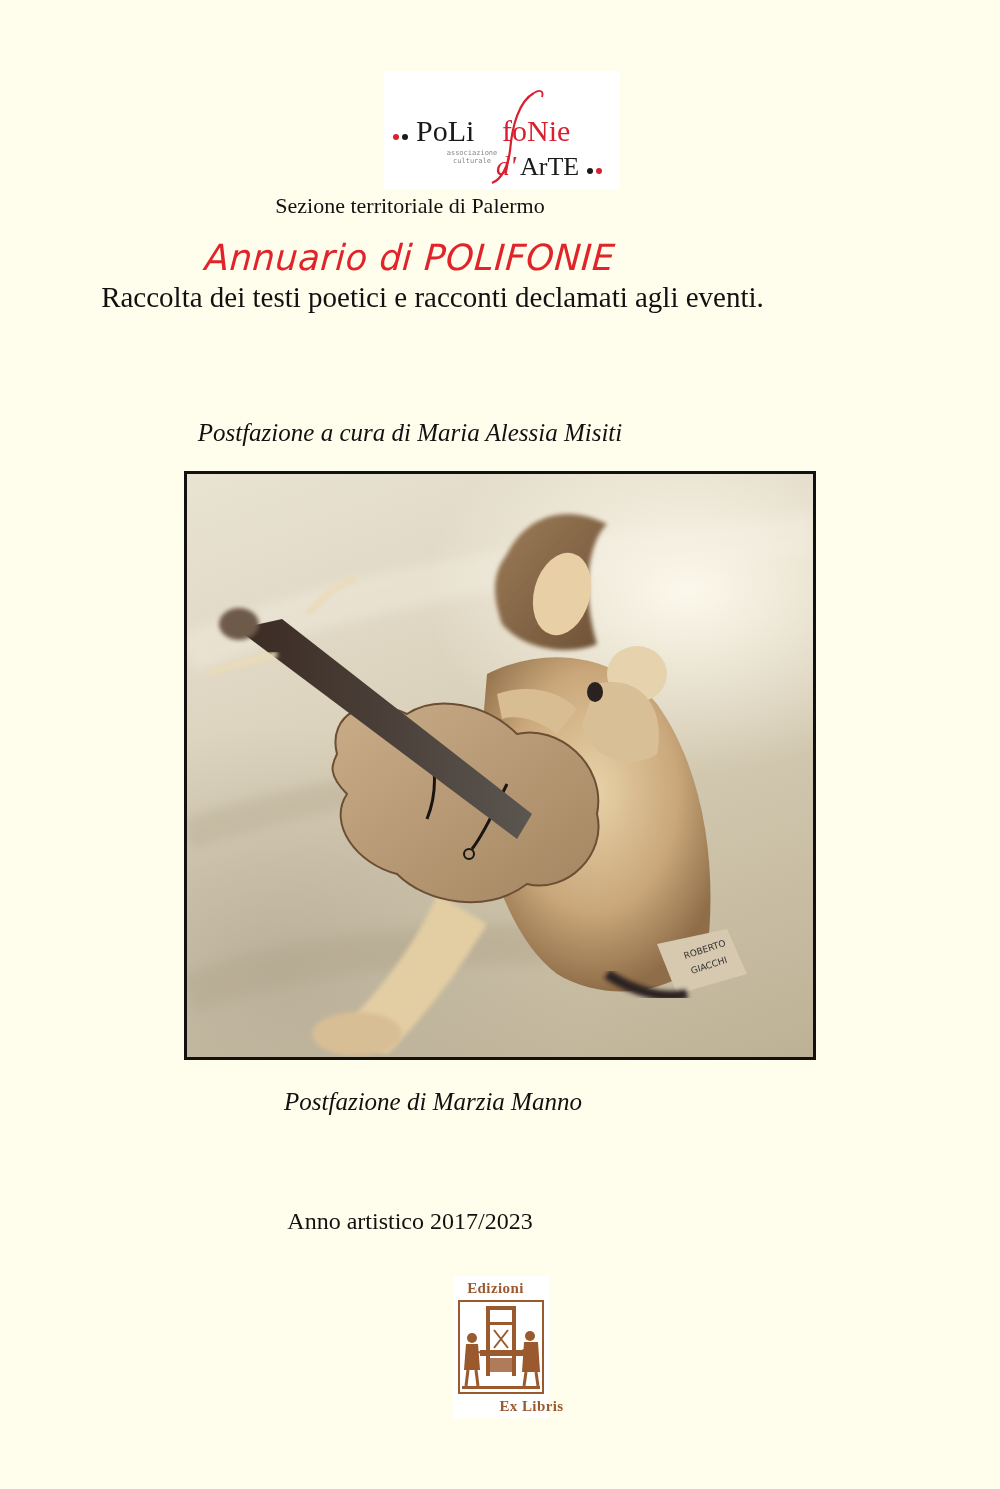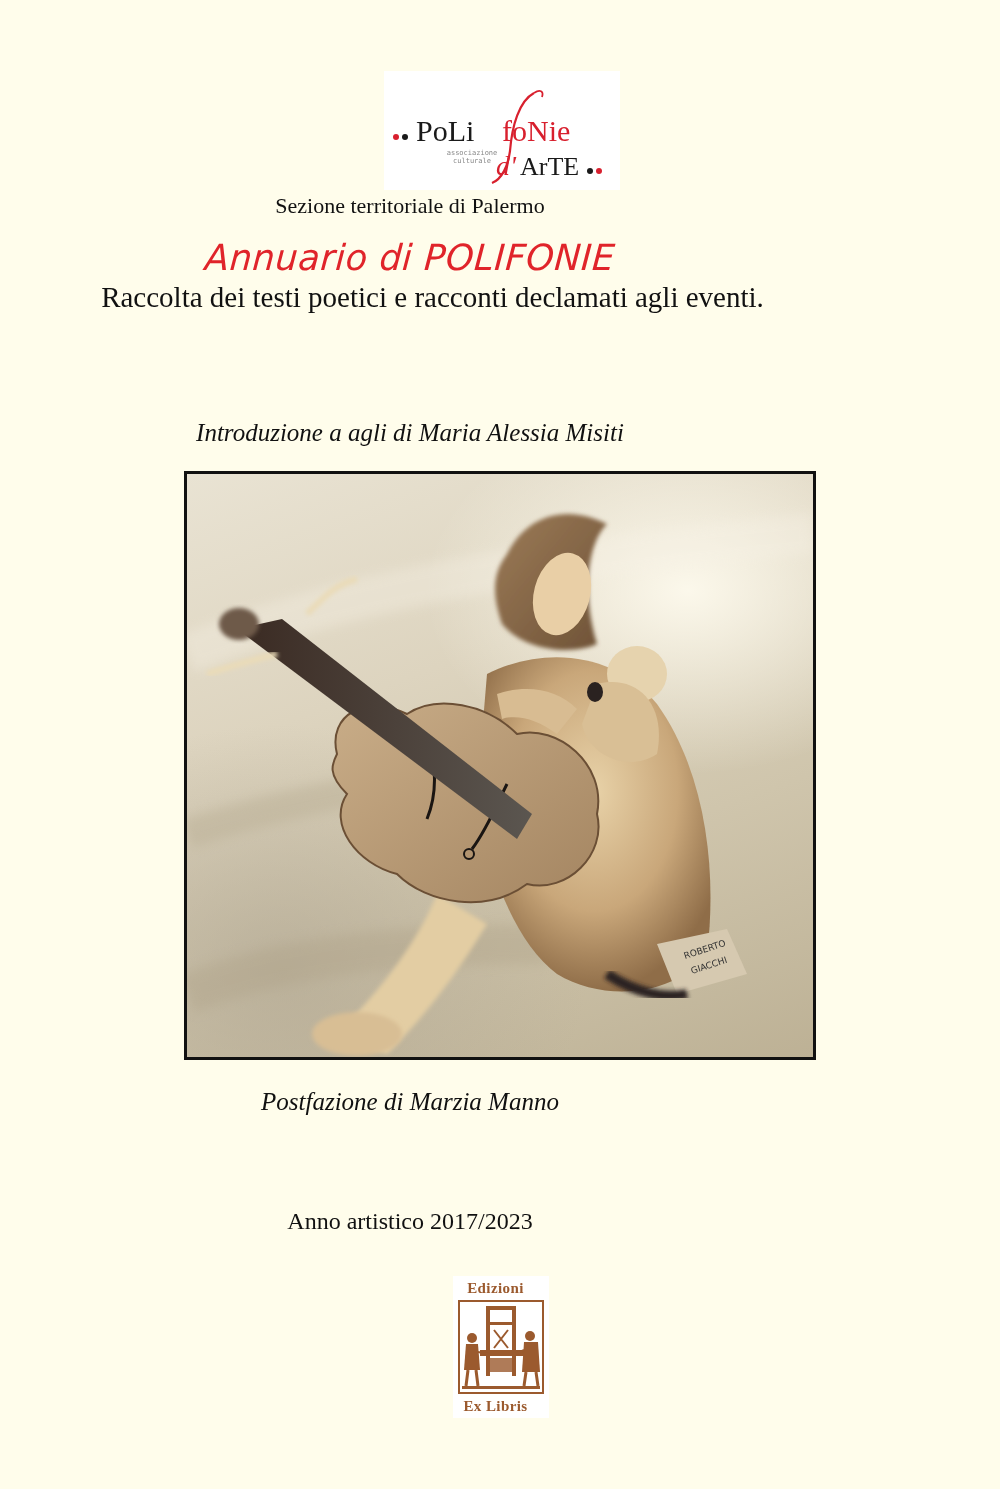--- a/index.html
+++ b/index.html
@@ -57,38 +57,38 @@
     border: 3px solid #111;
     background:
       radial-gradient(ellipse 60% 45% at 80% 20%, rgba(255,252,240,0.9), rgba(255,252,240,0) 70%),
       radial-gradient(ellipse 70% 60% at 15% 85%, rgba(170,160,140,0.55), rgba(170,160,140,0) 70%),
       linear-gradient(160deg, #E9E3D3 0%, #DDD4BF 35%, #CFC5AC 65%, #BDB195 100%);
     overflow: hidden;
   }
   .photo-frame svg { width: 100%; height: 100%; display: block; }
 
   .postfazione {
-    top: 1086px; font-size: 25px; line-height: 32px; font-style: italic;
+    top: 1086px; font-size: 25px; line-height: 32px; font-style: italic; margin-left: 23px;
   }
   .anno {
     top: 1206px; font-size: 24px; line-height: 30px;
   }
 
   
   .publisher-box {
     left: 453px; top: 1276px; width: 96px; height: 142px;
     background: #FFFFFF;
   }
   .pub-top, .pub-bottom {
     position: absolute; left: 0; width: 85px; text-align: center;
     color: #9B5A2E; font-weight: bold; font-size: 15px; line-height: 18px;
     letter-spacing: 0.4px;
   }
   .pub-top { top: 3px; }
-  .pub-bottom { top: 121px; }
+  .pub-bottom { top: 121px; padding-left: 36px; }
   .pub-woodcut {
     position: absolute; left: 5px; top: 24px; width: 86px; height: 94px;
   }
 </style>
 </head>
 <body>
 
 <div class="abs logo-box">
   <svg viewBox="0 0 236 119" xmlns="http://www.w3.org/2000/svg">
 
@@ -111,21 +111,21 @@
 <div class="abs center-text sezione">Sezione territoriale di Palermo</div>
 
 <div class="abs center-text annuario">
   <span>Annuario di POLIFONIE</span>
 </div>
 
 <div class="abs center-text subtitle">
   <span class="line">Raccolta dei testi poetici e racconti declamati agli eventi.</span>
 </div>
 
-<div class="abs center-text intro">Introduzione a agli di Maria Alessia Misiti</div>
+<div class="abs center-text intro">Postfazione a cura di Maria Alessia Misiti</div>
 
 <div class="abs photo-frame">
   <svg viewBox="0 0 626 583" xmlns="http://www.w3.org/2000/svg">
     <defs>
       <radialGradient id="wood" cx="50%" cy="40%" r="60%">
         <stop offset="0%" stop-color="#E8D2A8"></stop>
         <stop offset="60%" stop-color="#C9A77A"></stop>
         <stop offset="100%" stop-color="#8F6D48"></stop>
       </radialGradient>
       <linearGradient id="hair" x1="0" y1="0" x2="1" y2="1">

